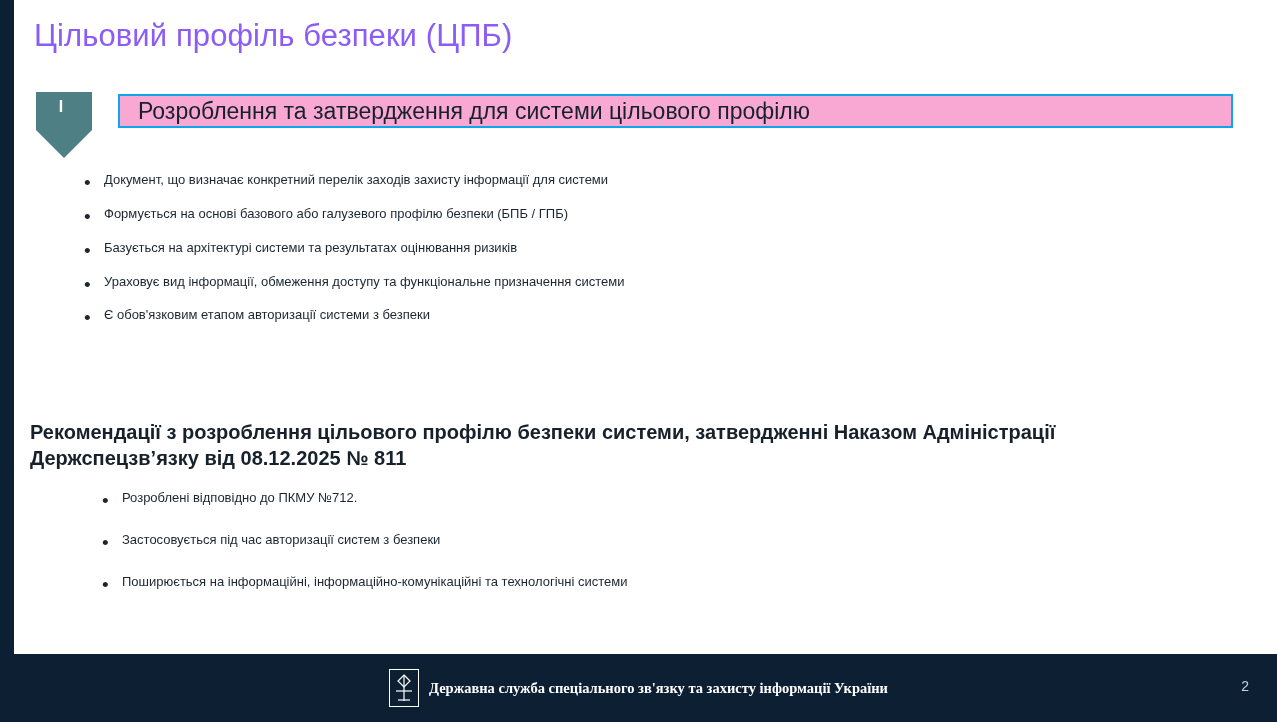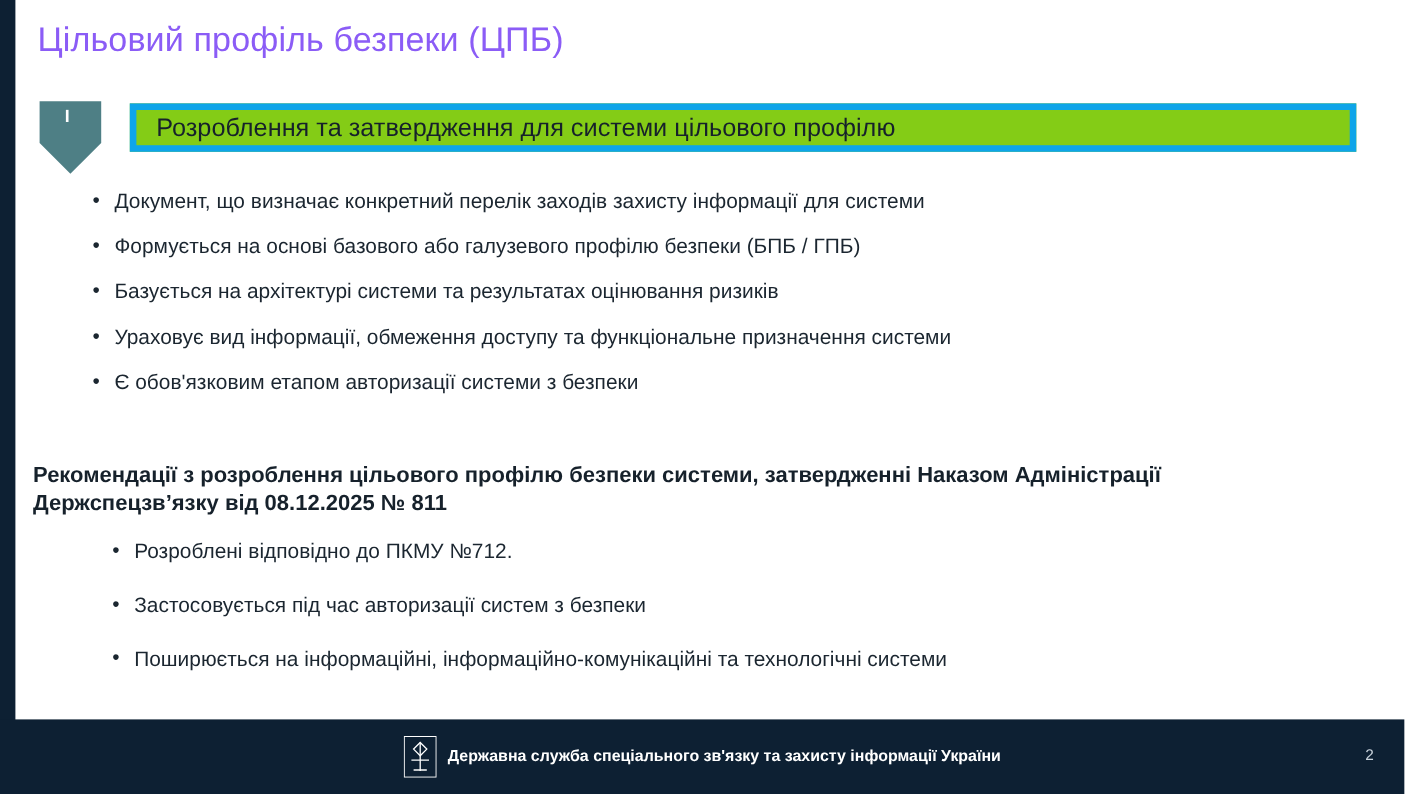--- a/index.html
+++ b/index.html
@@ -61,42 +61,42 @@
     text-align: center;
     color: #ffffff;
     font-size: 16px;
     font-weight: bold;
   }
   .banner {
     position: absolute;
     left: 90px;
     top: 4px;
     right: 0;
-    height: 44px;
-    background: #84cc16;
-    border: 6px solid #0ea5e9;
+    height: 34px;
+    background: #f9a8d4;
+    border: 2px solid #0ea5e9;
     box-sizing: border-box;
     display: flex;
     align-items: center;
   }
   .banner-text {
     padding-left: 18px;
     font-size: 23px;
     color: #16212b;
   }
   
   ul.bullets {
     list-style: none;
     margin: 0;
     padding: 0;
   }
   ul.bullets li {
     position: relative;
     padding-left: 32px;
-    font-size: 19px;
+    font-size: 13px;
     color: #1b2630;
     line-height: 1.22;
   }
   ul.bullets li::before {
     content: "\2022";
     position: absolute;
     left: 12px;
     top: -1px;
     font-size: 19px;
     color: #1b2630;
@@ -147,20 +147,21 @@
   .emblem {
     width: 30px;
     height: 38px;
     margin-right: 10px;
     display: inline-block;
   }
   .footer-text {
     color: #ffffff;
     font-size: 14.5px;
     font-weight: bold;
+    font-family: Liberation Serif, serif;
   }
   .page-num {
     position: absolute;
     right: 28px;
     top: 24px;
     color: #c8d2db;
     font-size: 14px;
   }
 </style>
 </head>

